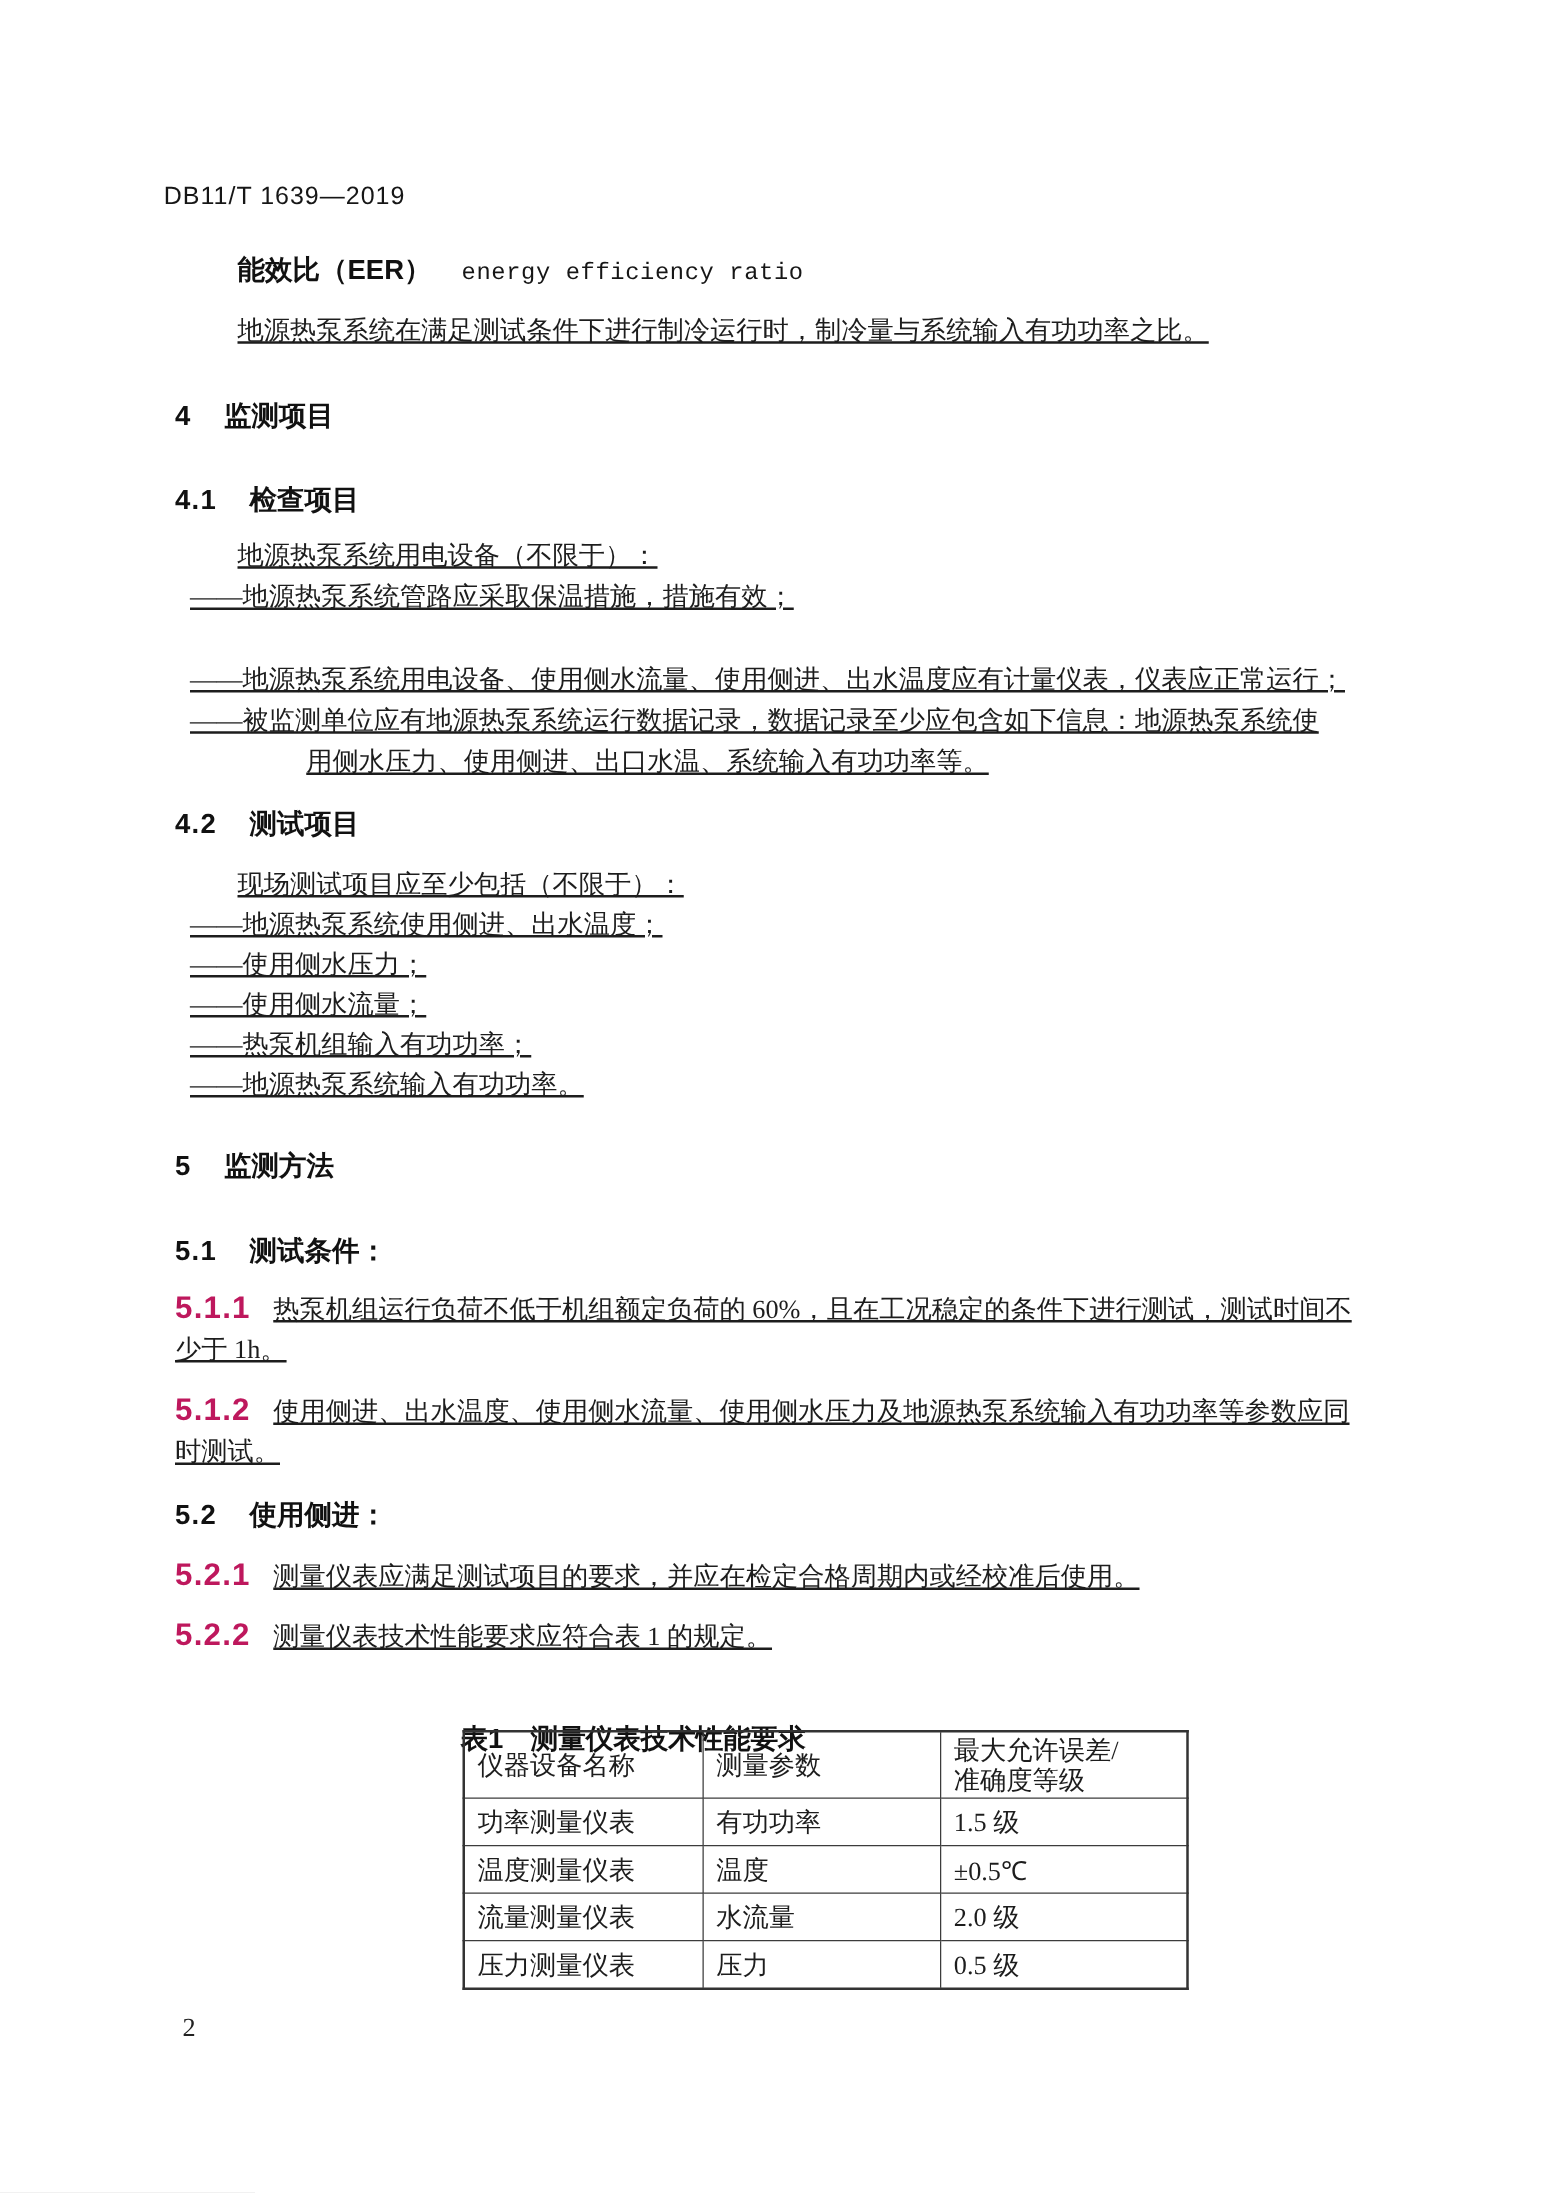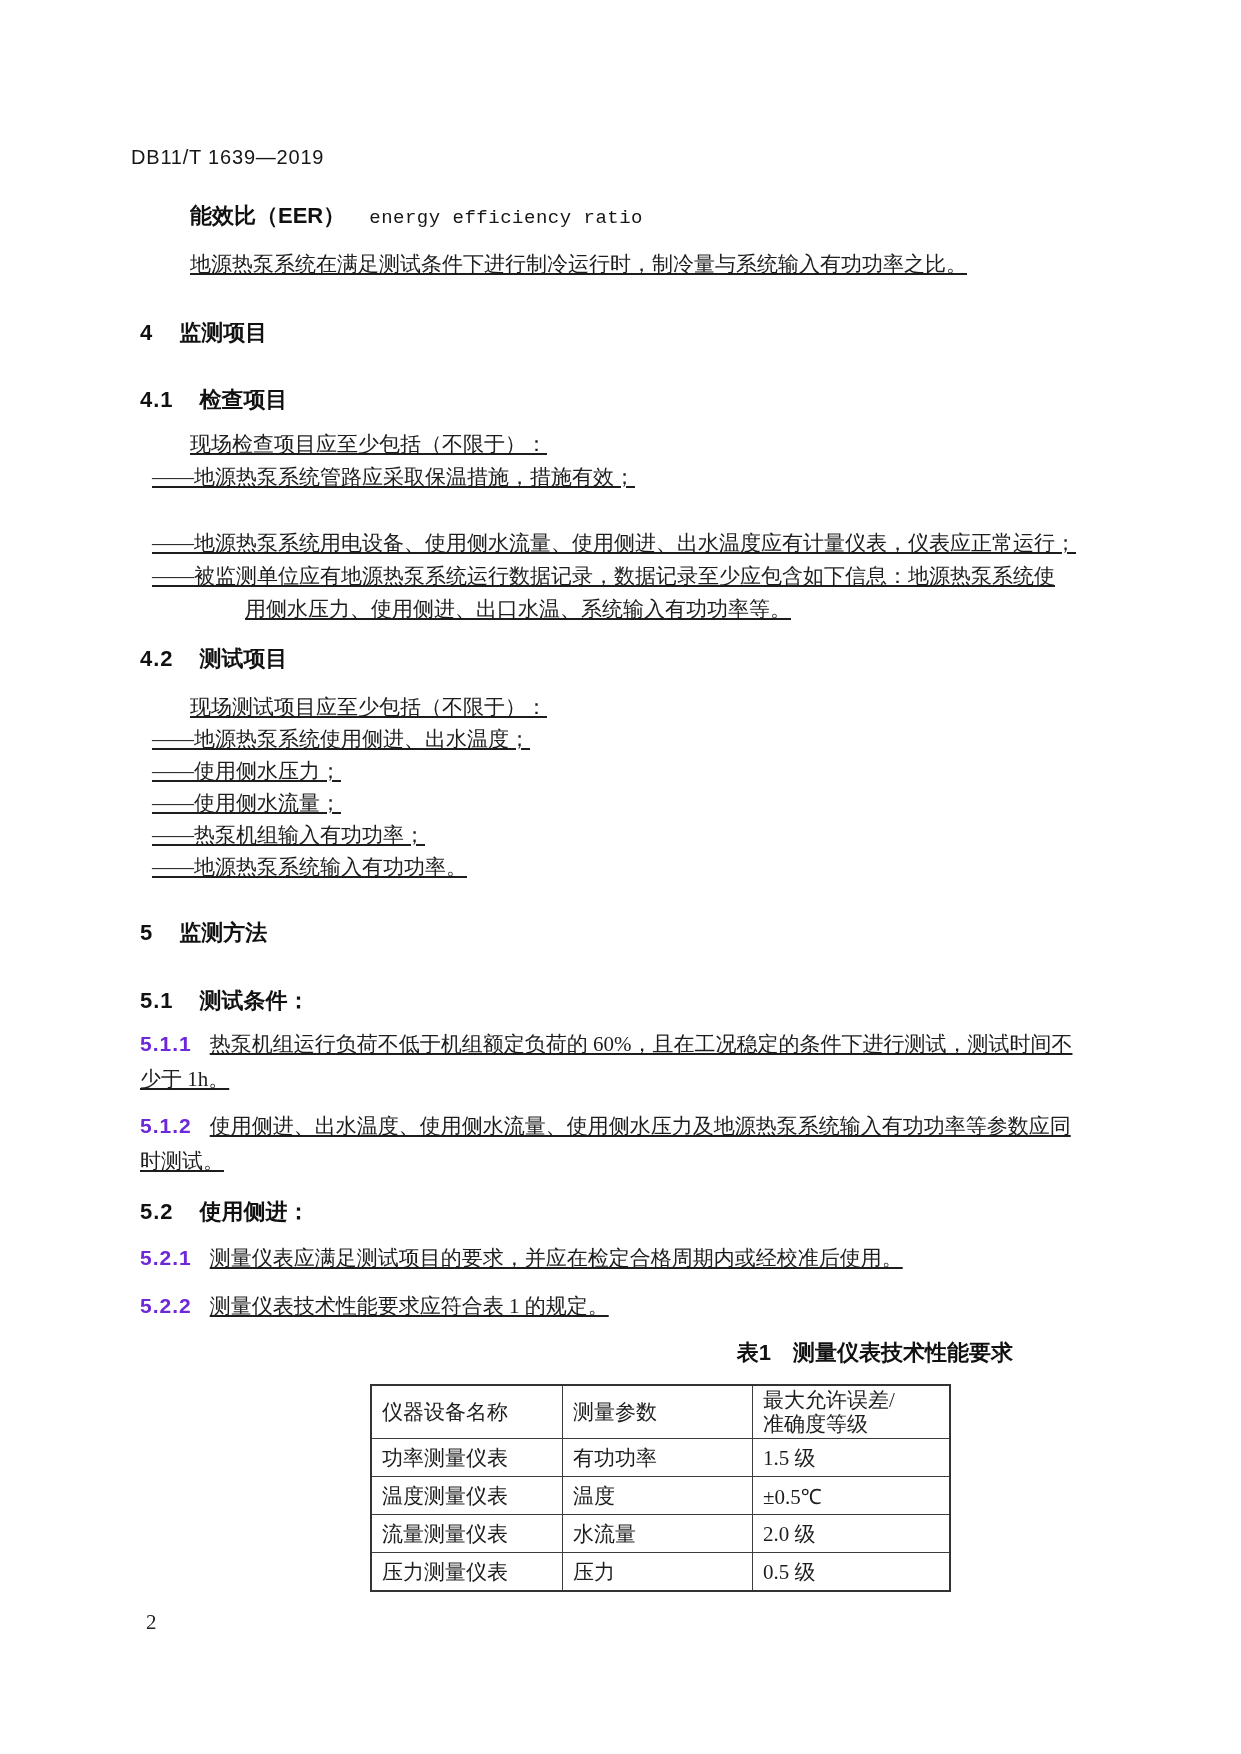--- a/index.html
+++ b/index.html
@@ -12,21 +12,21 @@
     color:#1c1c1c;
     font-family:"Liberation Serif", serif;
   }
   .abs{position:absolute;white-space:nowrap;}
   .body-text{font-size:21px;line-height:1.25;color:#1d1d1d;font-family:"Liberation Serif",serif;text-decoration:underline;}
   .heading{font-family:"Liberation Sans",sans-serif;font-weight:bold;font-size:22px;color:#111;}
   .heading .h-num{display:inline-block;margin-right:26px;letter-spacing:1px;}
   .doc-number{font-family:"Liberation Sans",sans-serif;font-size:20px;letter-spacing:0.8px;color:#161616;}
   .term-zh{font-family:"Liberation Sans",sans-serif;font-weight:bold;font-size:22px;color:#111;}
   .term-en{font-family:"Liberation Mono",monospace;font-weight:normal;font-size:19px;letter-spacing:0.5px;margin-left:24px;color:#161616;}
-  .clause .c-num{font-family:"Liberation Sans",sans-serif;font-weight:bold;font-size:21px;display:inline-block;margin-right:18px;letter-spacing:1px;color:#6d28d9;}
+  .clause .c-num{font-family:"Liberation Sans",sans-serif;font-weight:bold;font-size:25px;display:inline-block;margin-right:18px;letter-spacing:1px;color:#be185d;}
   .caption{font-family:"Liberation Sans",sans-serif;font-weight:bold;font-size:22px;color:#111;}
   .caption .cap-num{display:inline-block;margin-right:22px;}
   table.spec{
     position:absolute;left:370px;top:1384px;
     border-collapse:collapse;
     font-family:"Liberation Serif",serif;
     font-size:21px;color:#1d1d1d;
     table-layout:fixed;
   }
   table.spec td,table.spec th{
@@ -53,21 +53,21 @@
   </div>
   <div class="abs body-text" style="left:190px;top:251px;">地源热泵系统在满足测试条件下进行制冷运行时，制冷量与系统输入有功功率之比。</div>
 
   <div class="abs heading" style="left:140px;top:318px;">
     <span class="h-num">4</span><span>监测项目</span>
   </div>
 
   <div class="abs heading" style="left:140px;top:385px;">
     <span class="h-num">4.1</span><span>检查项目</span>
   </div>
-  <div class="abs body-text" style="left:190px;top:431px;">现场检查项目应至少包括（不限于）：</div>
+  <div class="abs body-text" style="left:190px;top:431px;">地源热泵系统用电设备（不限于）：</div>
   <div class="abs body-text" style="left:152px;top:464px;text-align:center;">——地源热泵系统管路应采取保温措施，措施有效；</div>
   <div class="abs body-text" style="left:152px;top:530px;">——地源热泵系统用电设备、使用侧水流量、使用侧进、出水温度应有计量仪表，仪表应正常运行；</div>
   <div class="abs body-text" style="left:152px;top:563px;">——被监测单位应有地源热泵系统运行数据记录，数据记录至少应包含如下信息：地源热泵系统使</div>
   <div class="abs body-text" style="left:245px;top:596px;">用侧水压力、使用侧进、出口水温、系统输入有功功率等。</div>
 
   <div class="abs heading" style="left:140px;top:644px;">
     <span class="h-num">4.2</span><span>测试项目</span>
   </div>
   <div class="abs body-text" style="left:190px;top:694px;">现场测试项目应至少包括（不限于）：</div>
   <div class="abs body-text" style="left:152px;top:726px;">——地源热泵系统使用侧进、出水温度；</div>
@@ -99,21 +99,21 @@
   </div>
 
   <div class="abs body-text clause" style="left:140px;top:1245px;">
     <span class="c-num">5.2.1</span><span>测量仪表应满足测试项目的要求，并应在检定合格周期内或经校准后使用。</span>
   </div>
 
   <div class="abs body-text clause" style="left:140px;top:1293px;">
     <span class="c-num">5.2.2</span><span>测量仪表技术性能要求应符合表 1 的规定。</span>
   </div>
 
-  <div class="abs caption" style="left:0;top:1338px;width:1013px;text-align:right;">
+  <div class="abs caption" style="left:0;top:1376px;width:1013px;text-align:center;">
     <span class="cap-num">表1</span><span>测量仪表技术性能要求</span>
   </div>
 
   <table class="spec">
     <thead>
       <tr>
         <th class="col1">仪器设备名称</th>
         <th class="col2">测量参数</th>
         <th class="col3">
           <div>最大允许误差/</div>

